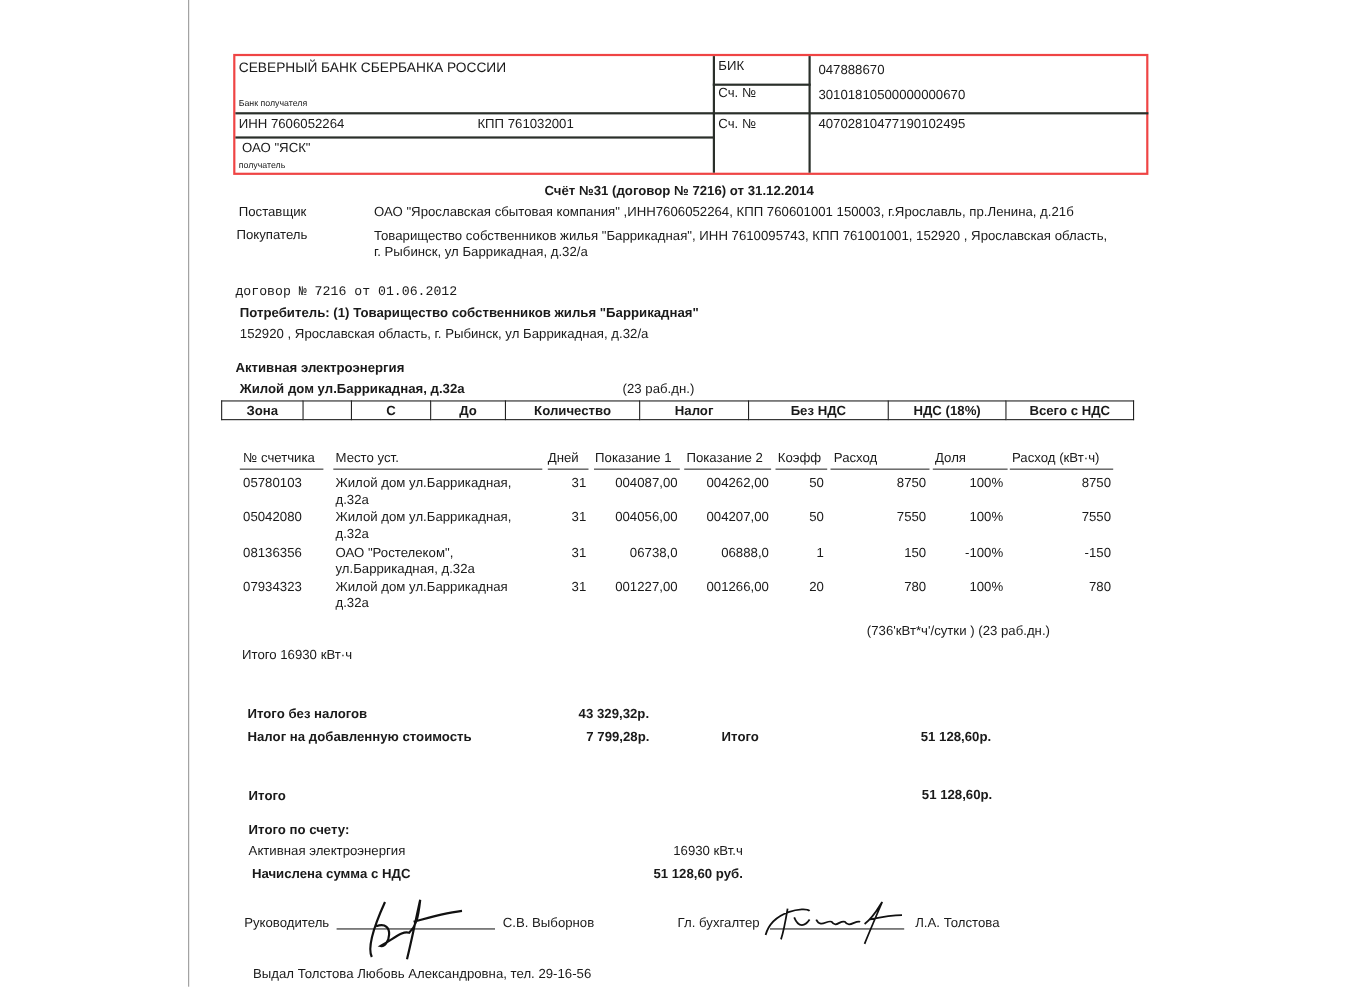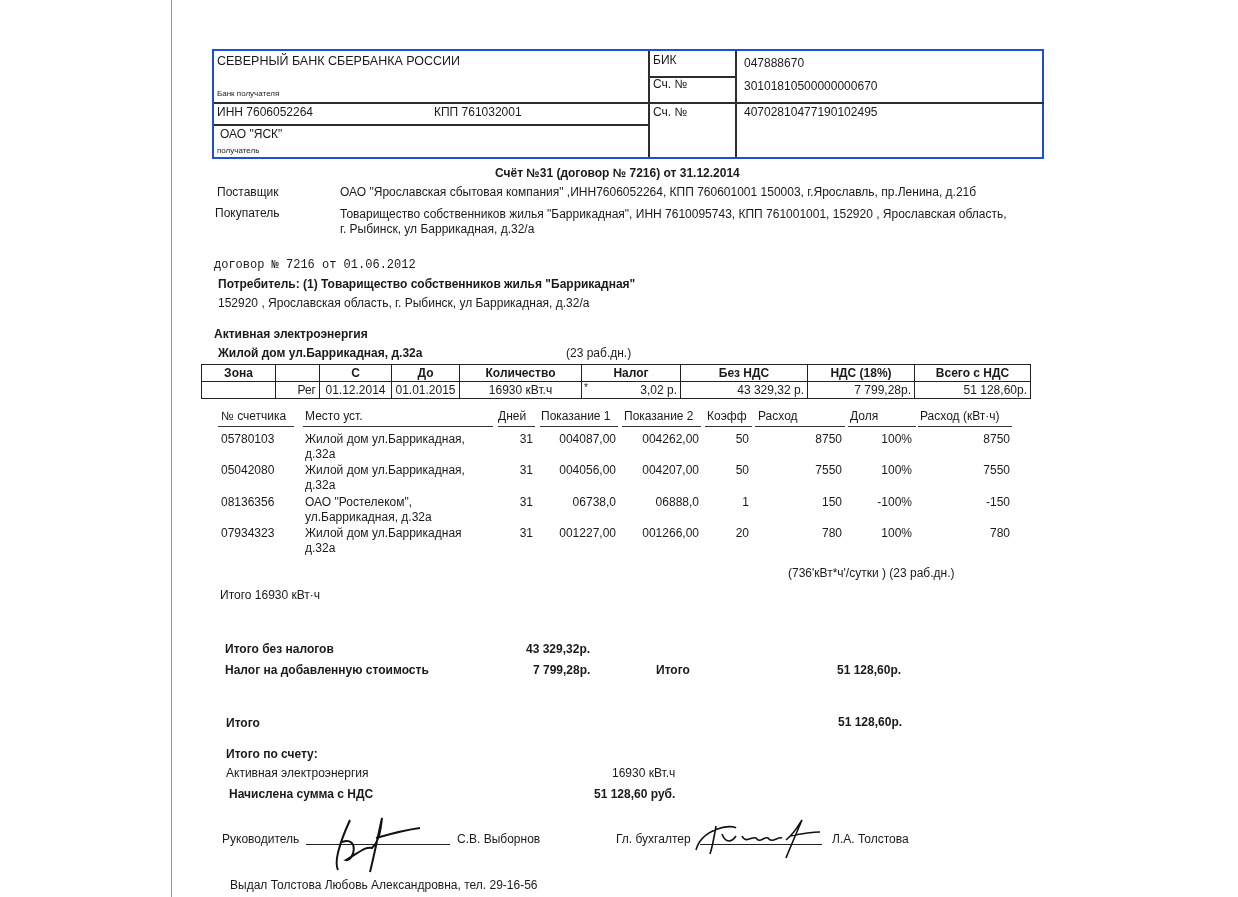--- a/index.html
+++ b/index.html
@@ -2,21 +2,21 @@
 <html><head>
 <meta charset="utf-8">
 <style>
   html, body { margin:0; padding:0; }
   body { width:1238px; height:897px; background:#fff; position:relative; overflow:hidden;
          font-family:"Liberation Sans", sans-serif; color:#1a1a1a; font-size:12px; }
   .abs { position:absolute; white-space:nowrap; }
   .vline { position:absolute; left:171px; top:0; width:1px; height:897px; background:#9a9a9a; }
   .b { font-weight:bold; }
   
-  .bank { position:absolute; left:212px; top:49px; width:832px; height:110px; border:2px solid #1d4ed8; box-sizing:border-box; }
+  .bank { position:absolute; left:212px; top:49px; width:832px; height:110px; border:2px solid #ef4444; box-sizing:border-box; }
   .bank .h { position:absolute; background:#2a2f2a; height:2px; }
   .bank .v { position:absolute; background:#2a2f2a; width:2px; }
   .bank span { position:absolute; white-space:nowrap; }
   .sm { font-size:8px; }
   
   table.zt { position:absolute; left:201px; top:364px; border-collapse:collapse; font-size:12px; }
   table.zt td { border:1px solid #222; height:17px; padding:0 3px; box-sizing:border-box; }
   table.zt tr.hd td { font-weight:bold; text-align:center; }
   table.zt td.r { text-align:right; }
   table.zt td.c { text-align:center; }
@@ -75,34 +75,20 @@
       <tr class="hd">
     <td style="width:74px;">Зона</td>
     <td style="width:44px;"></td>
     <td style="width:72px;">С</td>
     <td style="width:68px;margin-top:28px;">До</td>
     <td style="width:122px;">Количество</td>
     <td style="width:99px;">Налог</td>
     <td style="width:127px;">Без НДС</td>
     <td style="width:107px;">НДС (18%)</td>
     <td style="width:116px;">Всего с НДС</td>
-  </tr>
-  <tr>
-    <td></td>
-    <td class="r">Рег</td>
-    <td class="c">01.12.2014</td>
-    <td class="c">01.01.2015</td>
-    <td class="c">16930 кВт.ч</td>
-    <td style="position:relative;" class="r">
-      <span style="position:absolute; left:2px; top:0; font-size:10px;">*</span>
-      <span>3,02 р.</span>
-    </td>
-    <td class="r">43 329,32 р.</td>
-    <td class="r">7 799,28р.</td>
-    <td class="r">51 128,60р.</td>
   </tr>
 </tbody>
   </table>
 
 <div class="mt">
   <div class="hdr">
     <span style="left:3px;">№ счетчика</span>
     <span style="left:87px;">Место уст.</span>
     <span style="left:280px;">Дней</span>
     <span style="left:323px;">Показание 1</span>

